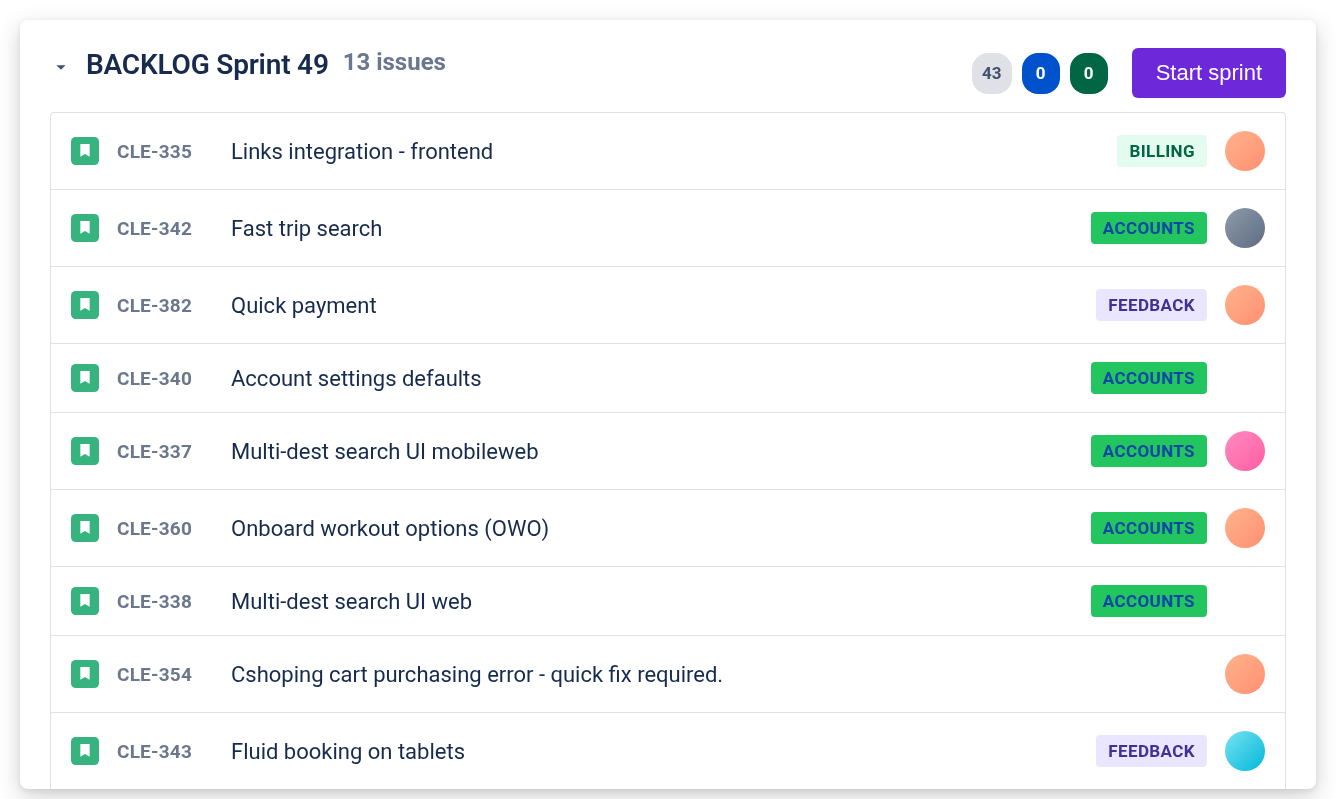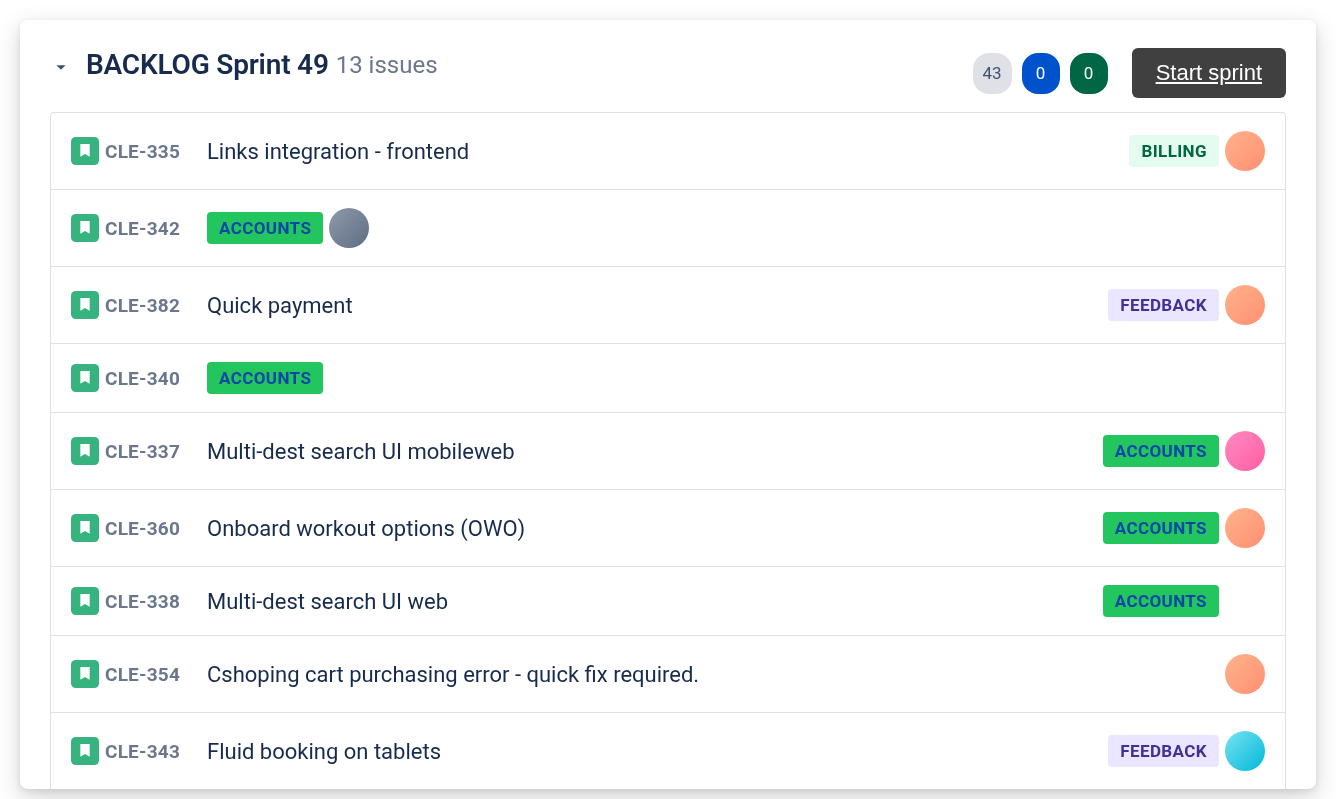--- a/index.html
+++ b/index.html
@@ -27,83 +27,82 @@
     display: flex;
     align-items: flex-start;
     gap: 14px;
   }
   .chevron {
     margin-top: 8px;
     cursor: pointer;
   }
   .title-row {
     display: flex;
-    align-items: center;
-    gap: 7px;
+    align-items: flex-start;
+    gap: 14px;
   }
   .title {
     font-size: 28px;
     font-weight: 600;
     color: #172B4D;
     letter-spacing: -0.2px;
   }
   .issue-count {
     font-size: 24px;
     color: #6B778C;
-    font-weight: 400;
+    font-weight: 700;
   }
   .dates {
     margin-top: 6px;
     font-size: 20px;
     color: #6B778C;
   }
   .header-right {
     display: flex;
     align-items: center;
     gap: 10px;
   }
   .pill {
     min-width: 38px;
     height: 41px;
     border-radius: 16px;
     display: inline-flex;
     align-items: center;
     justify-content: center;
     font-size: 17px;
-    font-weight: 400;
+    font-weight: 700;
     padding: 0 10px;
   }
   .pill-gray { background: #DFE1E6; color: #42526E; }
   .pill-blue { background: #0052CC; color: #fff; }
   .pill-green { background: #006644; color: #fff; }
   .start-btn {
-    background: #404040;
+    background: #6d28d9;
     color: #fff;
     border: none;
     border-radius: 6px;
     font-size: 22px;
     font-weight: 500;
     padding: 12px 24px;
     cursor: pointer;
     margin-left: 14px;
-    text-decoration: underline;
   }
   .list {
     border-top: 1px solid #DFE1E6;
     margin: 0 30px;
     border-left: 1px solid #DFE1E6;
     border-right: 1px solid #DFE1E6;
     border-radius: 4px 4px 0 0;
   }
   .row {
     display: flex;
     align-items: center;
     padding: 18px 20px;
     border-bottom: 1px solid #DFE1E6;
-    gap: 6px;
+    gap: 18px;
     cursor: pointer;
   }
   .row:last-child { border-bottom: none; }
   .type-icon {
     width: 28px;
     height: 28px;
     flex-shrink: 0;
   }
   .issue-key {
     font-size: 19px;
@@ -185,20 +184,21 @@
         <span class="tag tag-billing">BILLING</span>
         <span class="avatar av-a"></span>
       </div>
       <div class="row">
         <span class="type-icon">
 <svg viewBox="0 0 24 24" width="28" height="28">
   <rect width="24" height="24" rx="4" fill="#36B37E"></rect>
   <path d="M8 6h8v11l-4-2.5L8 17V6z" fill="#fff"></path>
 </svg></span>
         <span class="issue-key">CLE-342</span>
+        <span class="summary">Fast trip search</span>
         <span class="tag tag-accounts">ACCOUNTS</span>
         <span class="avatar av-b"></span>
       </div>
       <div class="row">
         <span class="type-icon">
 <svg viewBox="0 0 24 24" width="28" height="28">
   <rect width="24" height="24" rx="4" fill="#36B37E"></rect>
   <path d="M8 6h8v11l-4-2.5L8 17V6z" fill="#fff"></path>
 </svg></span>
         <span class="issue-key">CLE-382</span>
@@ -206,20 +206,21 @@
         <span class="tag tag-feedback">FEEDBACK</span>
         <span class="avatar av-a"></span>
       </div>
       <div class="row">
         <span class="type-icon">
 <svg viewBox="0 0 24 24" width="28" height="28">
   <rect width="24" height="24" rx="4" fill="#36B37E"></rect>
   <path d="M8 6h8v11l-4-2.5L8 17V6z" fill="#fff"></path>
 </svg></span>
         <span class="issue-key">CLE-340</span>
+        <span class="summary">Account settings defaults</span>
         <span class="tag tag-accounts">ACCOUNTS</span>
         <span style="width: 40px; flex-shrink: 0;"></span>
       </div>
       <div class="row">
         <span class="type-icon">
 <svg viewBox="0 0 24 24" width="28" height="28">
   <rect width="24" height="24" rx="4" fill="#36B37E"></rect>
   <path d="M8 6h8v11l-4-2.5L8 17V6z" fill="#fff"></path>
 </svg></span>
         <span class="issue-key">CLE-337</span>

